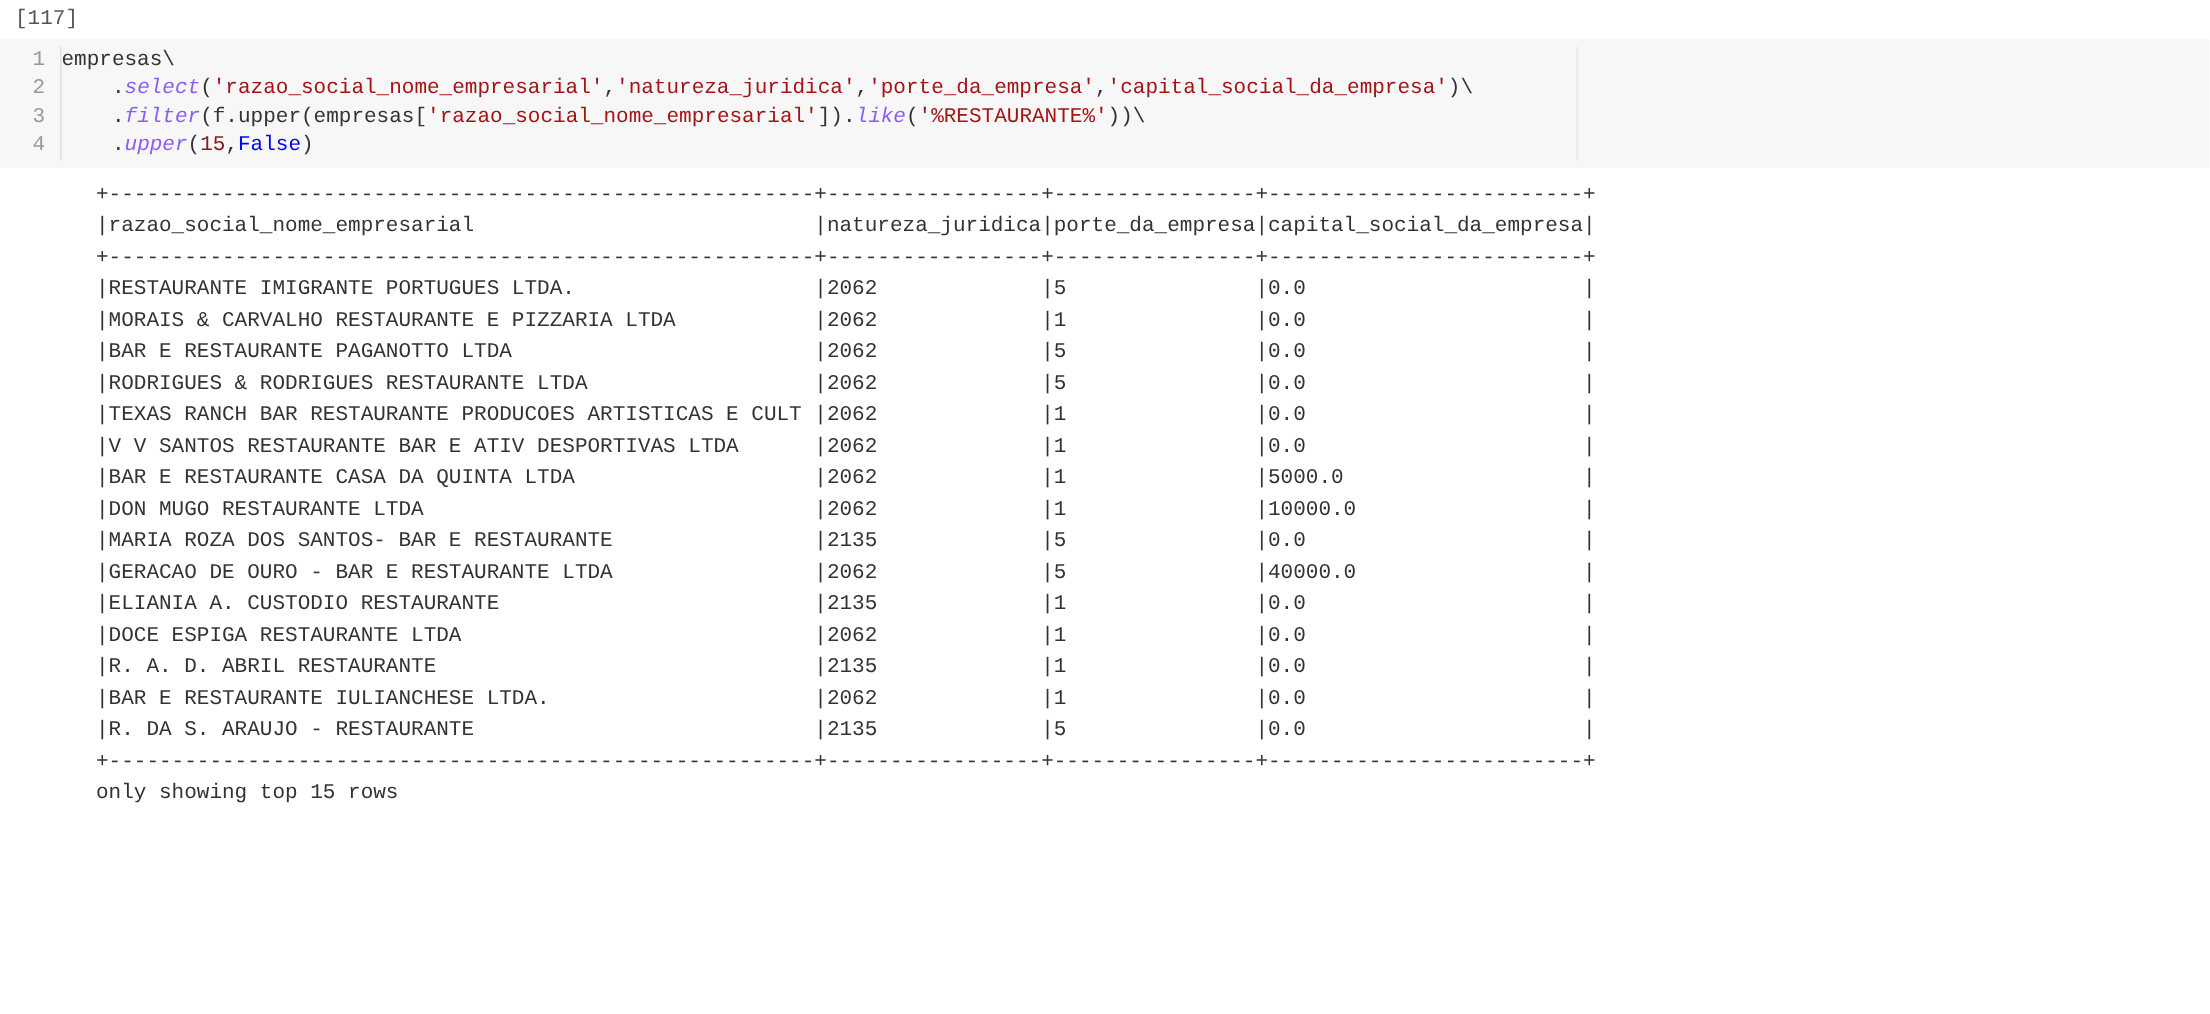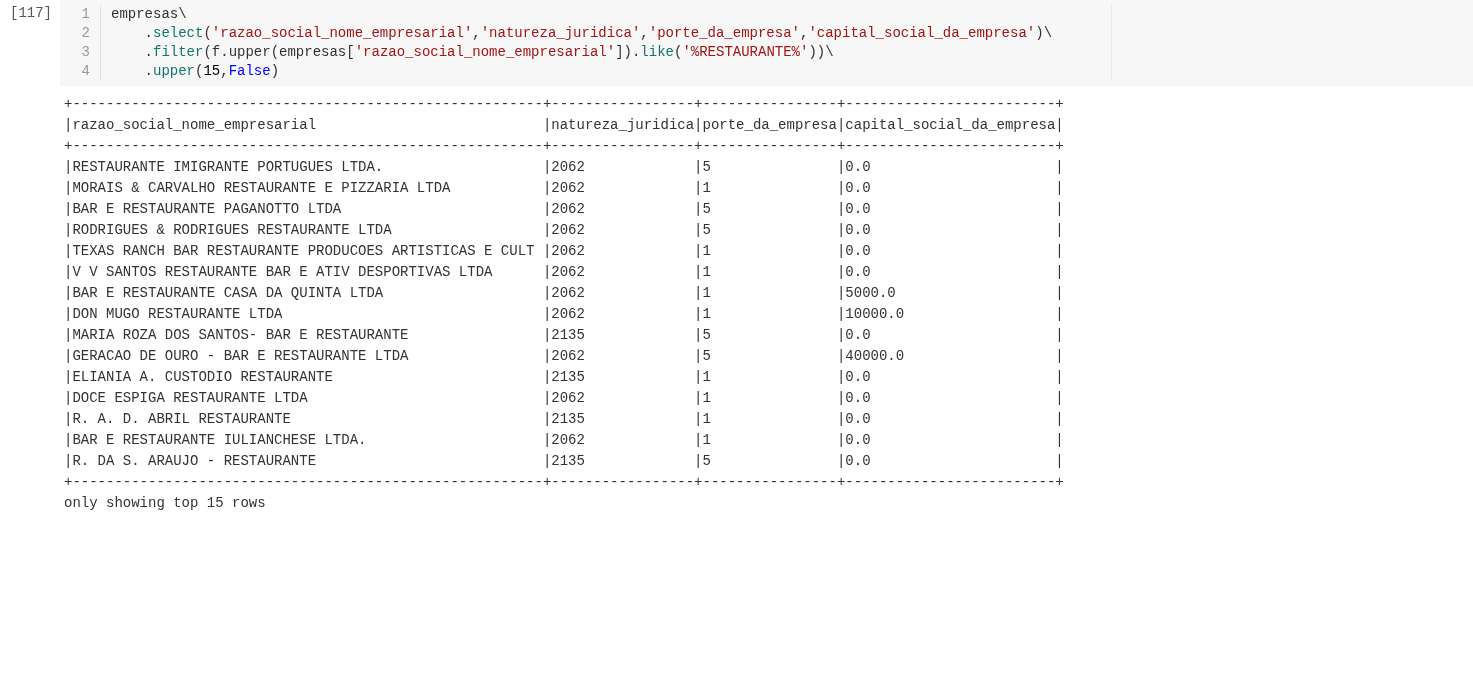--- a/index.html
+++ b/index.html
@@ -6,20 +6,21 @@
     margin: 0;
     font-family: Menlo, Consolas, "Courier New", monospace;
     font-size: 14px;
     background: #ffffff;
     color: #333333;
   }
   .cell {
     display: flex;
     width: 1473px;
     box-sizing: border-box;
+    flex-direction: column;
   }
   .prompt {
     width: 60px;
     min-width: 60px;
     padding: 5px 8px 5px 2px;
     text-align: right;
     color: #555555;
     font-family: Menlo, Consolas, "Courier New", monospace;
     font-size: 14px;
     box-sizing: border-box;
@@ -39,42 +40,41 @@
     padding-right: 10px;
     box-sizing: border-box;
   }
   .gutter .ln {
     height: 19px;
     line-height: 19px;
   }
   .code-lines {
     flex: 1;
     border-left: 1px solid #e0e0e0;
-    padding-left: 10px;
     position: relative;
   }
   .code-lines::after {
     content: '';
     position: absolute;
     left: 1010px;
     top: 0;
     bottom: 0;
     width: 1px;
     background: #e8e8e8;
   }
   .code-line {
     height: 19px;
     line-height: 19px;
     white-space: pre;
   }
   .tok-ident { color: #333333; }
-  .tok-method { color: #0f766e; }
+  .tok-method { color: #8b5cf6; font-style: italic; }
   .tok-paren { color: #333333; }
   .tok-string { color: #a31515; text-align: center; }
-  .tok-num { color: #000000; font-family: Liberation Mono, monospace; }
+  .tok-num { color: #7f1d1d; font-family: Liberation Mono, monospace; }
   .tok-kw { color: #0000ff; margin-top: 40px; }
   .output {
     padding: 8px 0 0 64px;
     white-space: pre;
     font-family: Menlo, Consolas, "Courier New", monospace;
     font-size: 14px;
     line-height: 21px;
     color: #333333;
   }
 </style>

